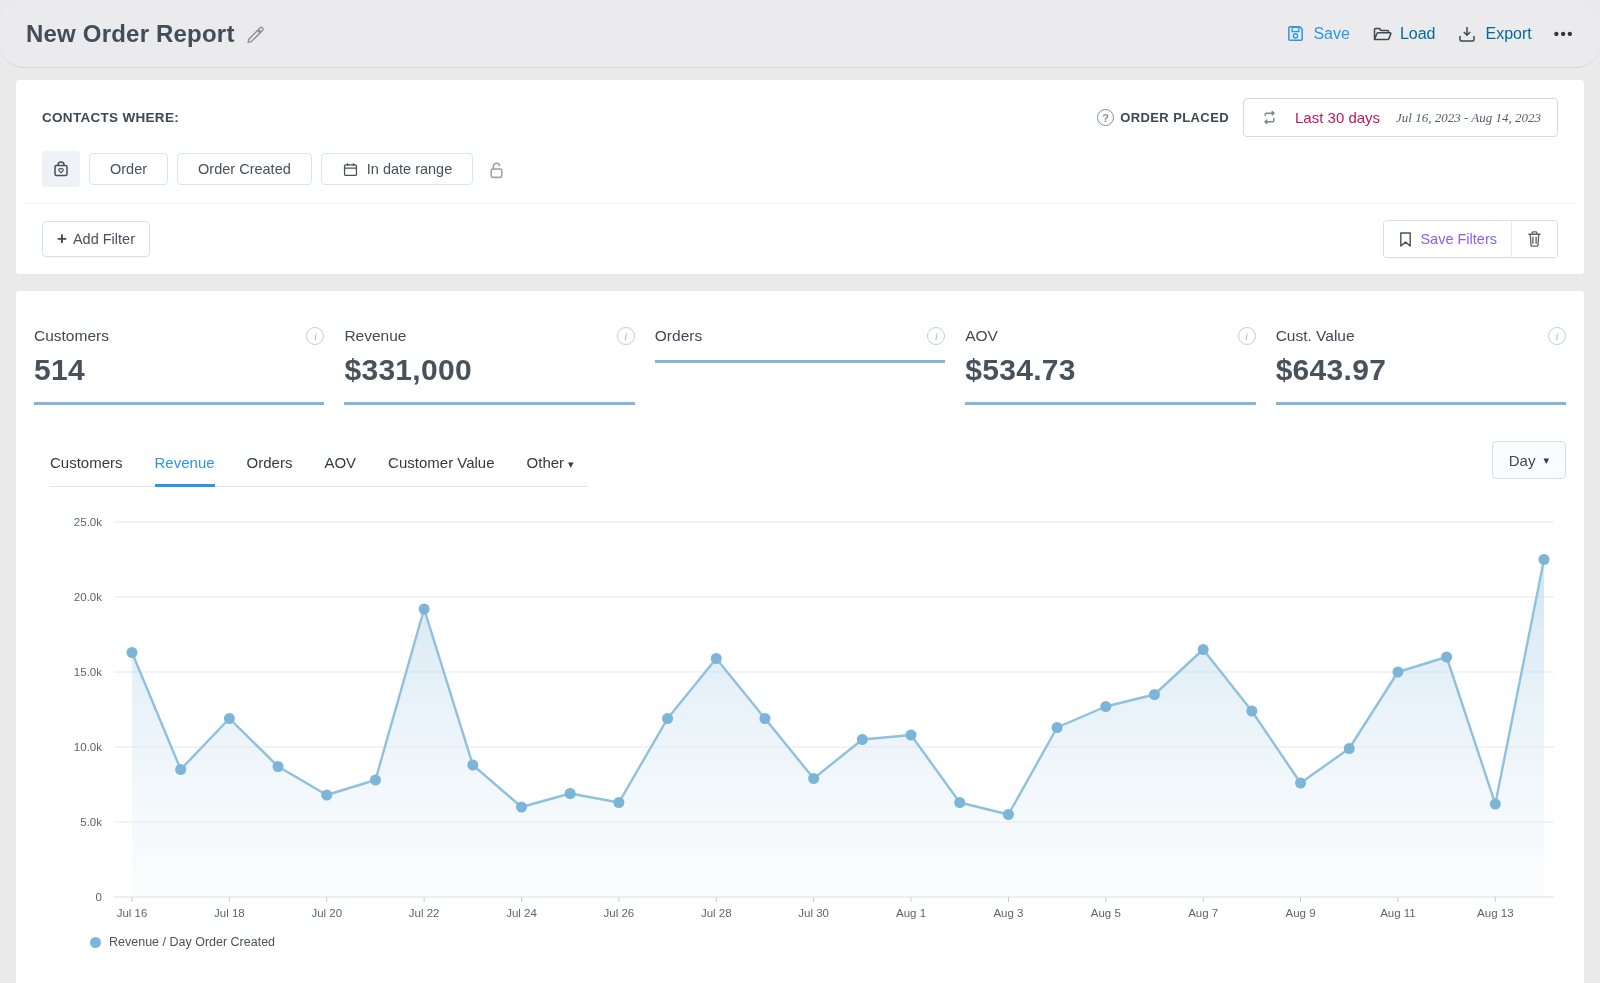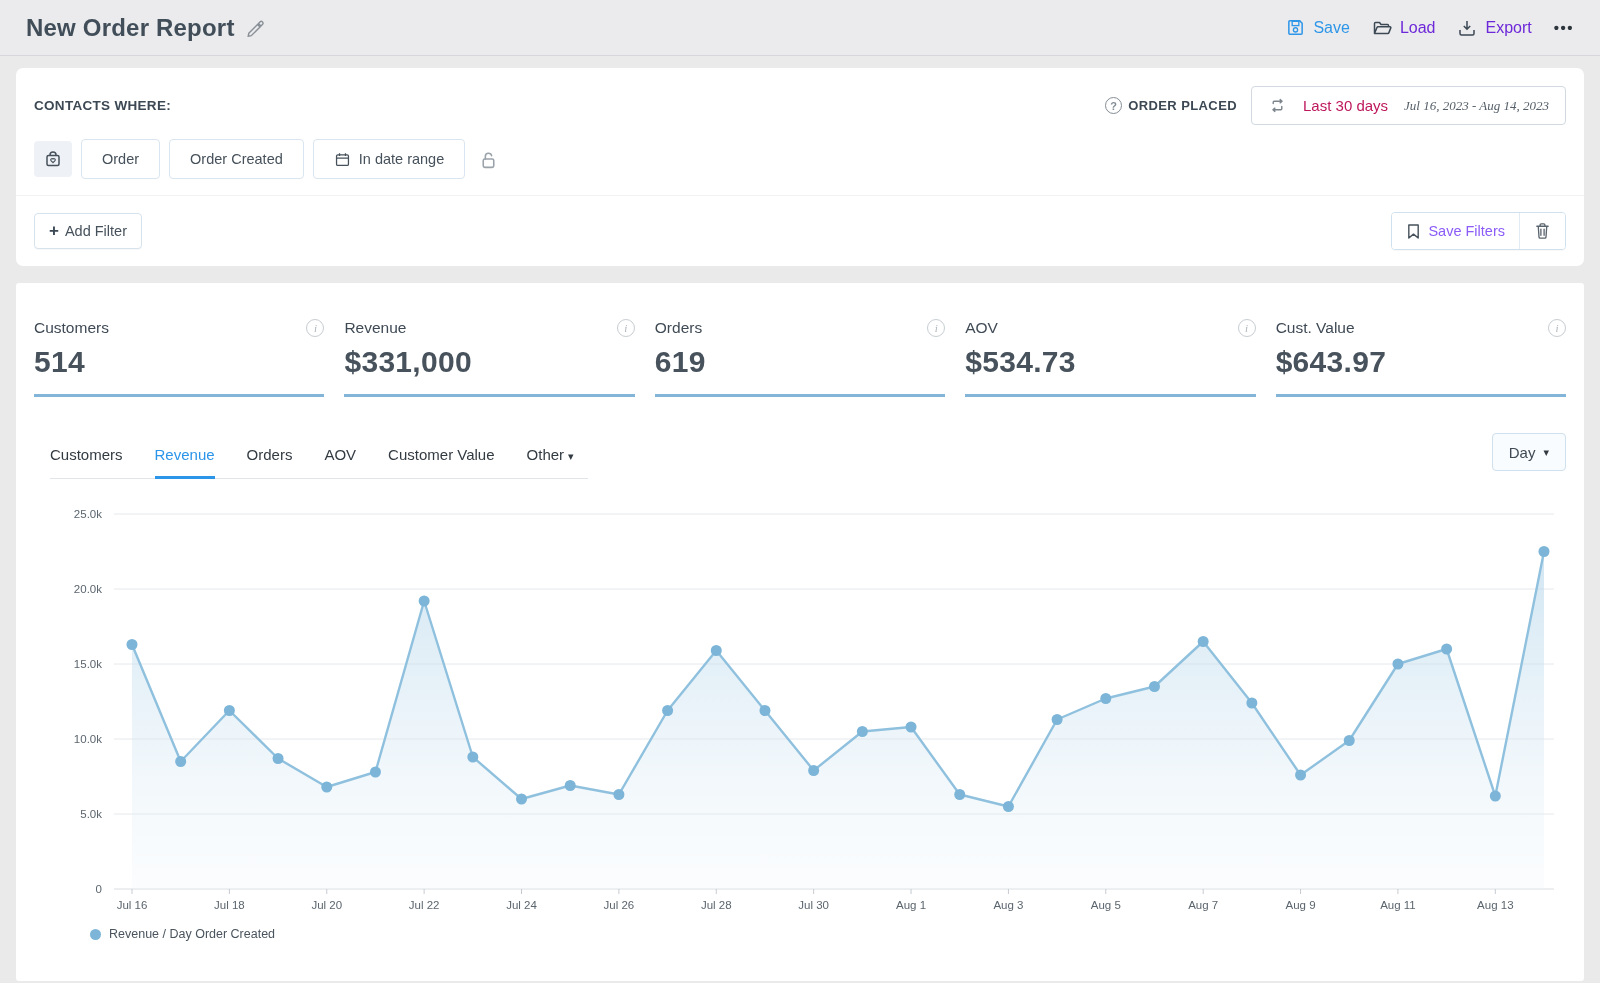--- a/index.html
+++ b/index.html
@@ -1,50 +1,50 @@
 <!DOCTYPE html>
 <html><head>
 <meta charset="utf-8">
 <style>
   * { margin:0; padding:0; box-sizing:border-box; }
   html,body { width:1600px; height:983px; overflow:hidden; background:#eaeaeb;
     font-family:"Liberation Sans", sans-serif; color:#46515b; }
 
   
-  .header { height:56px; background:#ebebed; border-bottom:1px solid #d6d6dc;
-    display:flex; align-items:center; justify-content:space-between; padding:0 26px; }
+  .header { height:68px; background:#ebebed; border-bottom:1px solid #d6d6dc;
+    display:flex; align-items:center; justify-content:space-between; padding:0 26px;border-radius:24px; }
   .title-wrap { display:flex; align-items:center; gap:10px; }
   .page-title { font-size:24px; font-weight:bold; color:#414e59; letter-spacing:.2px; }
   .hdr-actions { display:flex; align-items:center; gap:22px; }
-  .hdr-btn { display:flex; align-items:center; gap:8px; font-size:16px; color:#6d28d9;
+  .hdr-btn { display:flex; align-items:center; gap:8px; font-size:16px; color:#0369a1;
     cursor:pointer; background:none; border:none; font-family:inherit; }
   .hdr-btn.blue { color:#2e96e8; }
   .more-dots { font-size:15px; font-weight:bold; letter-spacing:1.5px; color:#2e363d; cursor:pointer; }
   .icon { display:inline-flex; align-items:center; justify-content:center; }
 
   
   .card { background:#fff; border-radius:3px; margin:0 16px; }
-  .filter-card { margin-top:12px; padding:18px 18px 16px;border-radius:7px; }
+  .filter-card { margin-top:12px; padding:18px 26px 16px; }
   .main-card { margin-top:17px; height:698px; padding:28px 0 0; }
 
   
   .f-row1 { display:flex; align-items:center; justify-content:space-between; }
   .contacts-label { font-size:13.5px; font-weight:bold; color:#3c4854; letter-spacing:.3px; }
   .placed-wrap { display:flex; align-items:center; gap:14px; }
   .placed-label { display:flex; align-items:center; gap:6px; font-size:13px; font-weight:bold; color:#3c4854; letter-spacing:.4px; }
   .q-icon { width:17px; height:17px; border:1.4px solid #848d95; border-radius:50%;
     font-size:11px; color:#848d95; font-weight:bold; }
   .date-box { display:flex; align-items:center; gap:16px; border:1px solid #d2d9e0; border-radius:4px;
     background:#fff; padding:9px 16px; cursor:pointer; }
   .date-preset { font-size:15px; color:#be185d; }
   .date-range { font-size:13px; font-style:italic; color:#555f69; font-family:"Liberation Serif", serif; }
   .f-row2 { display:flex; align-items:center; gap:9px; margin-top:14px; }
   .icon-chip { width:38px; height:36px; background:#eef1f5; border:none; border-radius:4px; cursor:pointer; }
   .chip { display:flex; align-items:center; gap:8px; background:#fff; border:1px solid #d9e5f0; border-radius:4px;
-    padding:0 20px; height:40px; font-size:14.5px; color:#46515b; font-family:inherit; cursor:pointer; }
+    padding:0 20px; height:32px; font-size:14.5px; color:#46515b; font-family:inherit; cursor:pointer; }
   .lock-wrap { margin-left:4px; }
   .f-divider { border-top:1px solid #f0f2f4; margin:16px -18px 0; }
   .f-row3 { display:flex; align-items:center; justify-content:space-between; margin-top:16px; }
   .btn { display:flex; align-items:center; gap:6px; background:#fff; border:1px solid #d6e2ec; border-radius:4px;
     padding:0 14px; height:36px; font-size:14.5px; color:#46515b; font-family:inherit; cursor:pointer;
     box-shadow:0 1px 1px rgba(0,0,0,.03); }
   .plus-glyph { font-size:17px; font-weight:bold; color:#3c4854; }
   .btn-group { display:flex; border:1px solid #cfe0ee; border-radius:4px; overflow:hidden;
     box-shadow:0 1px 1px rgba(0,0,0,.03); }
   .btn-group .seg { display:flex; align-items:center; gap:7px; padding:0 14px; height:36px; background:#fff;
@@ -223,21 +223,20 @@
         <span class="icon info-icon">i</span>
       </div>
       <div class="metric-value">$331,000</div>
       <div class="metric-underline"></div>
     </div>
     <div class="metric">
       <div class="metric-top">
         <span class="metric-label">Orders</span>
         <span class="icon info-icon">i</span>
       </div>
-      <div class="metric-value">619</div>
       <div class="metric-underline"></div>
     </div>
     <div class="metric">
       <div class="metric-top">
         <span class="metric-label">AOV</span>
         <span class="icon info-icon">i</span>
       </div>
       <div class="metric-value">$534.73</div>
       <div class="metric-underline"></div>
     </div>

